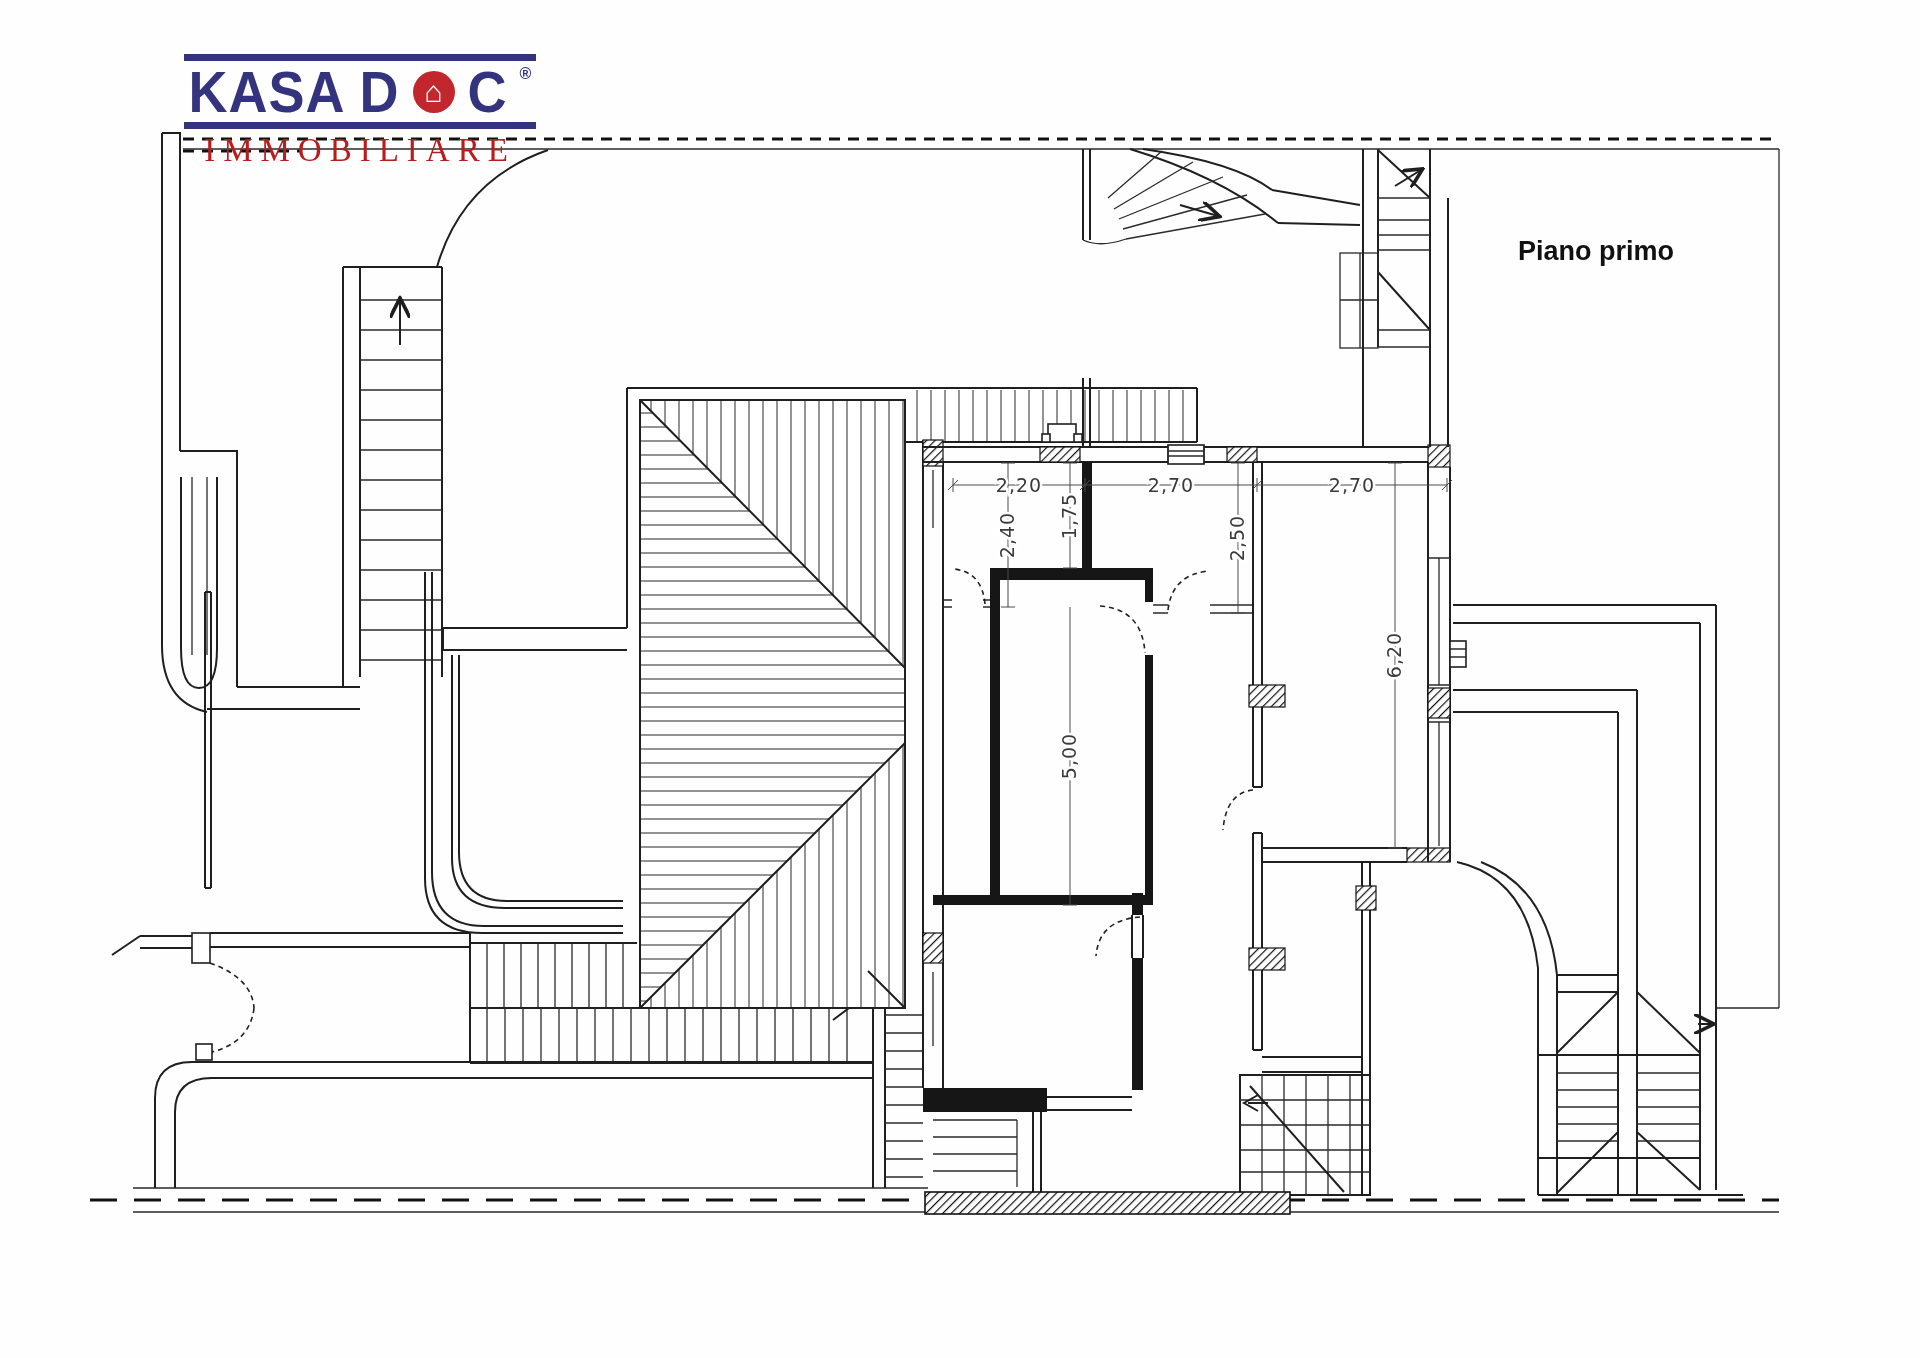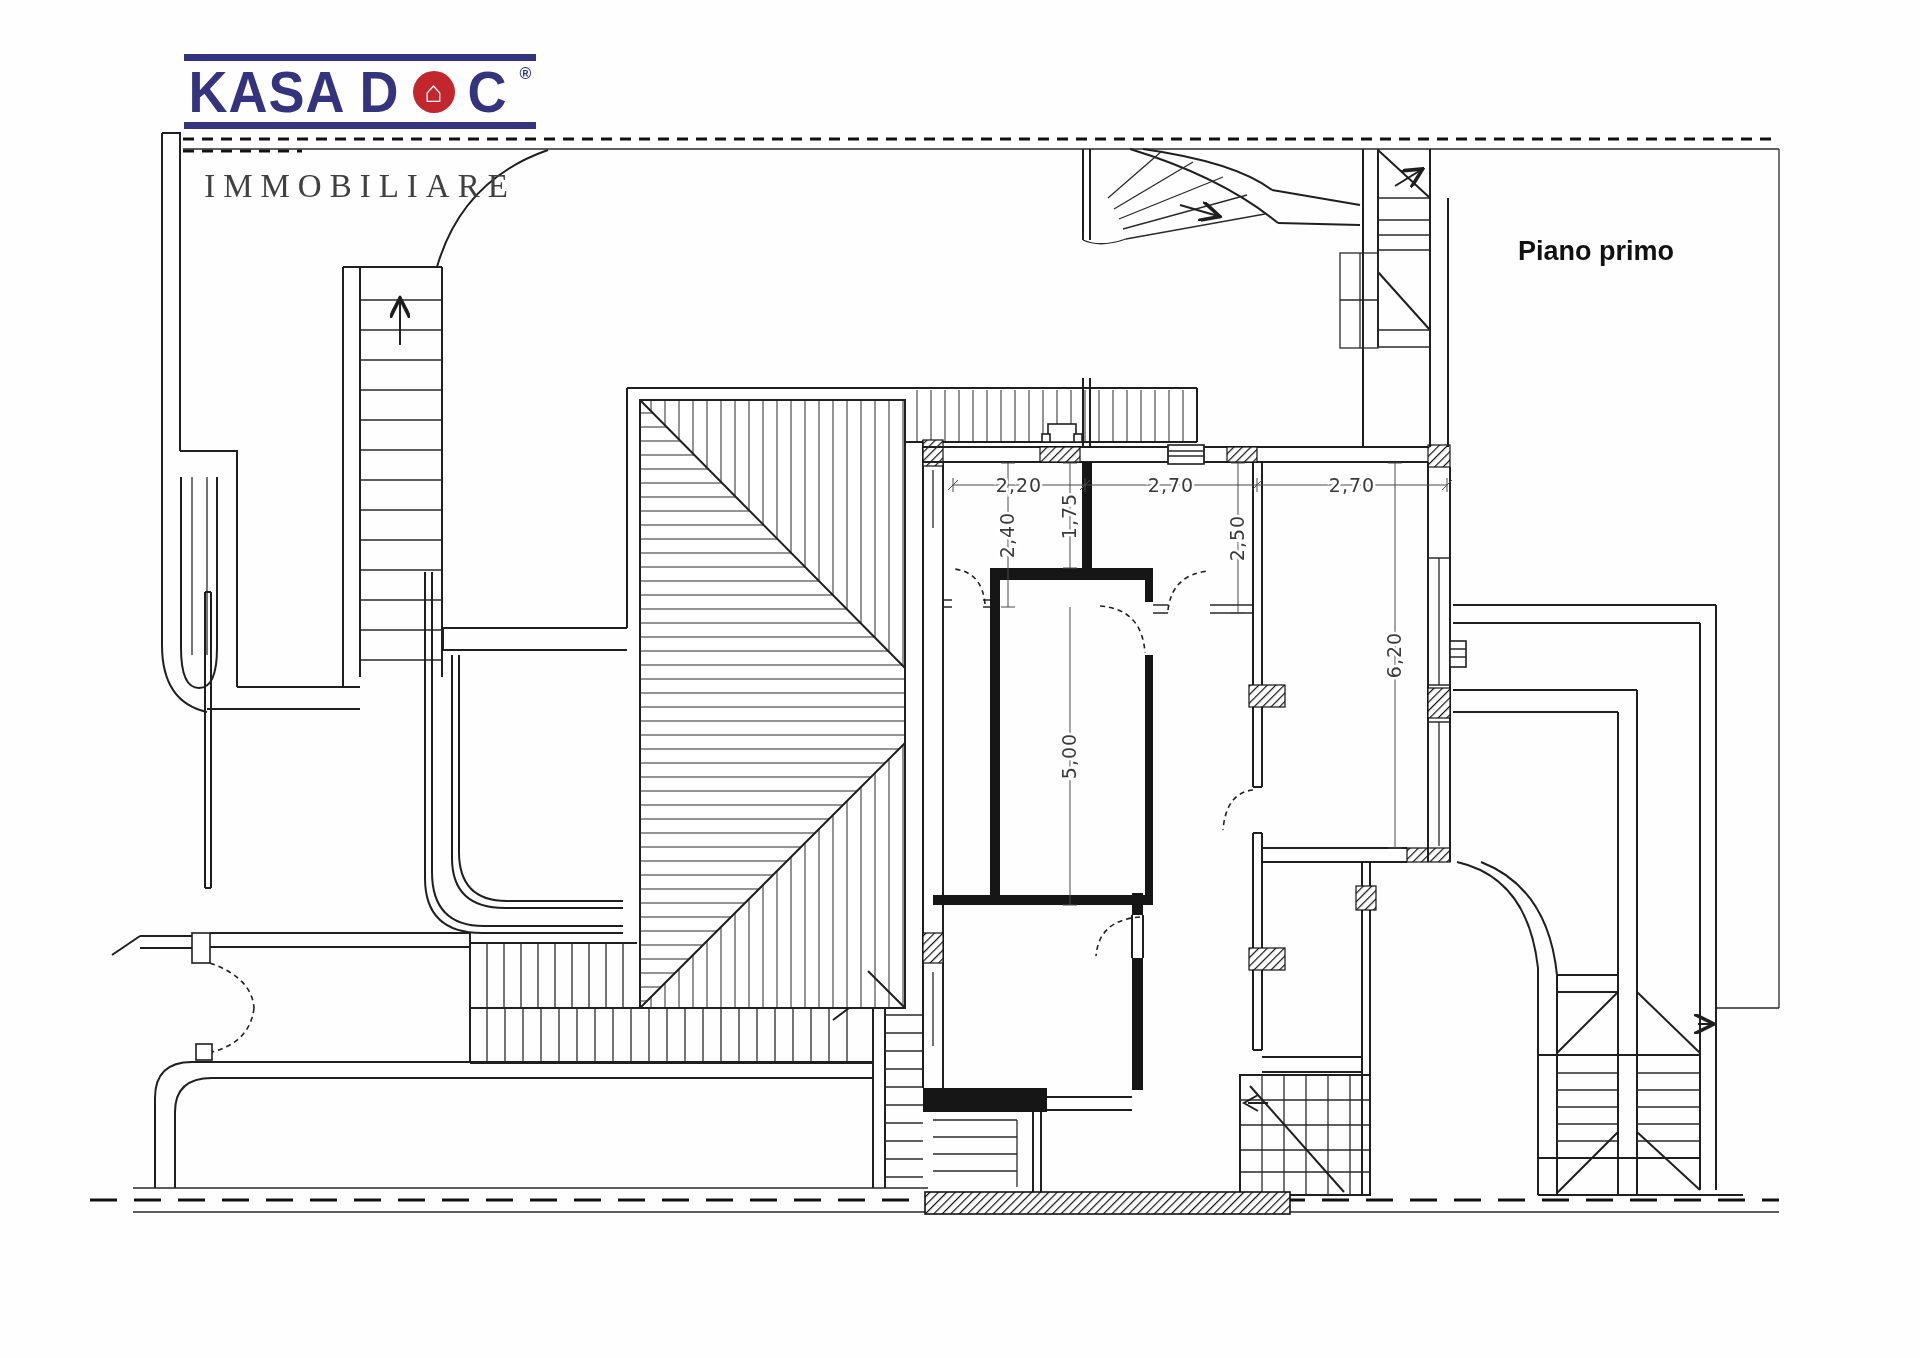--- a/index.html
+++ b/index.html
@@ -19,22 +19,22 @@
               text-anchor:middle;stroke:#fff;stroke-width:5px;paint-order:stroke;}
   .logo{position:absolute;left:182px;top:54px;width:356px;text-align:center;line-height:1;}
   .logo-bar{height:7px;background:#34347E;margin:0 2px;}
   .logo-main{display:flex;align-items:center;justify-content:center;gap:12px;padding:4px 0 3px 0;}
   .logo-word{font-family:"Liberation Sans",sans-serif;font-weight:900;font-size:54px;
              color:#34347E;letter-spacing:1px;transform:scaleY(1.05);}
   .logo-o{display:inline-flex;width:42px;height:42px;background:#C1272D;border-radius:50%;
           align-items:center;justify-content:center;color:#fff;font-size:30px;font-weight:700;
           margin:0 1px;}
   .logo-reg{font-size:16px;color:#34347E;vertical-align:top;position:relative;top:-18px;font-weight:700;}
-  .logo-sub{font-family:"Liberation Serif",serif;font-size:33px;color:#404040;
-            letter-spacing:8px;padding-top:5px;font-variant:small-caps;margin-top:36px;}
+  .logo-sub{font-family:"Liberation Serif",serif;font-size:33px;color:#b91c1c;
+            letter-spacing:8px;padding-top:5px;font-variant:small-caps;}
   .floor-label{position:absolute;left:1518px;top:236px;font-family:"Liberation Sans",sans-serif;
                font-weight:700;font-size:27px;color:#111;}
 </style>
 </head>
 <body>
 
 <div class="canvas">
 
 <svg width="1920" height="1358" viewBox="0 0 1920 1358">
   <defs>

